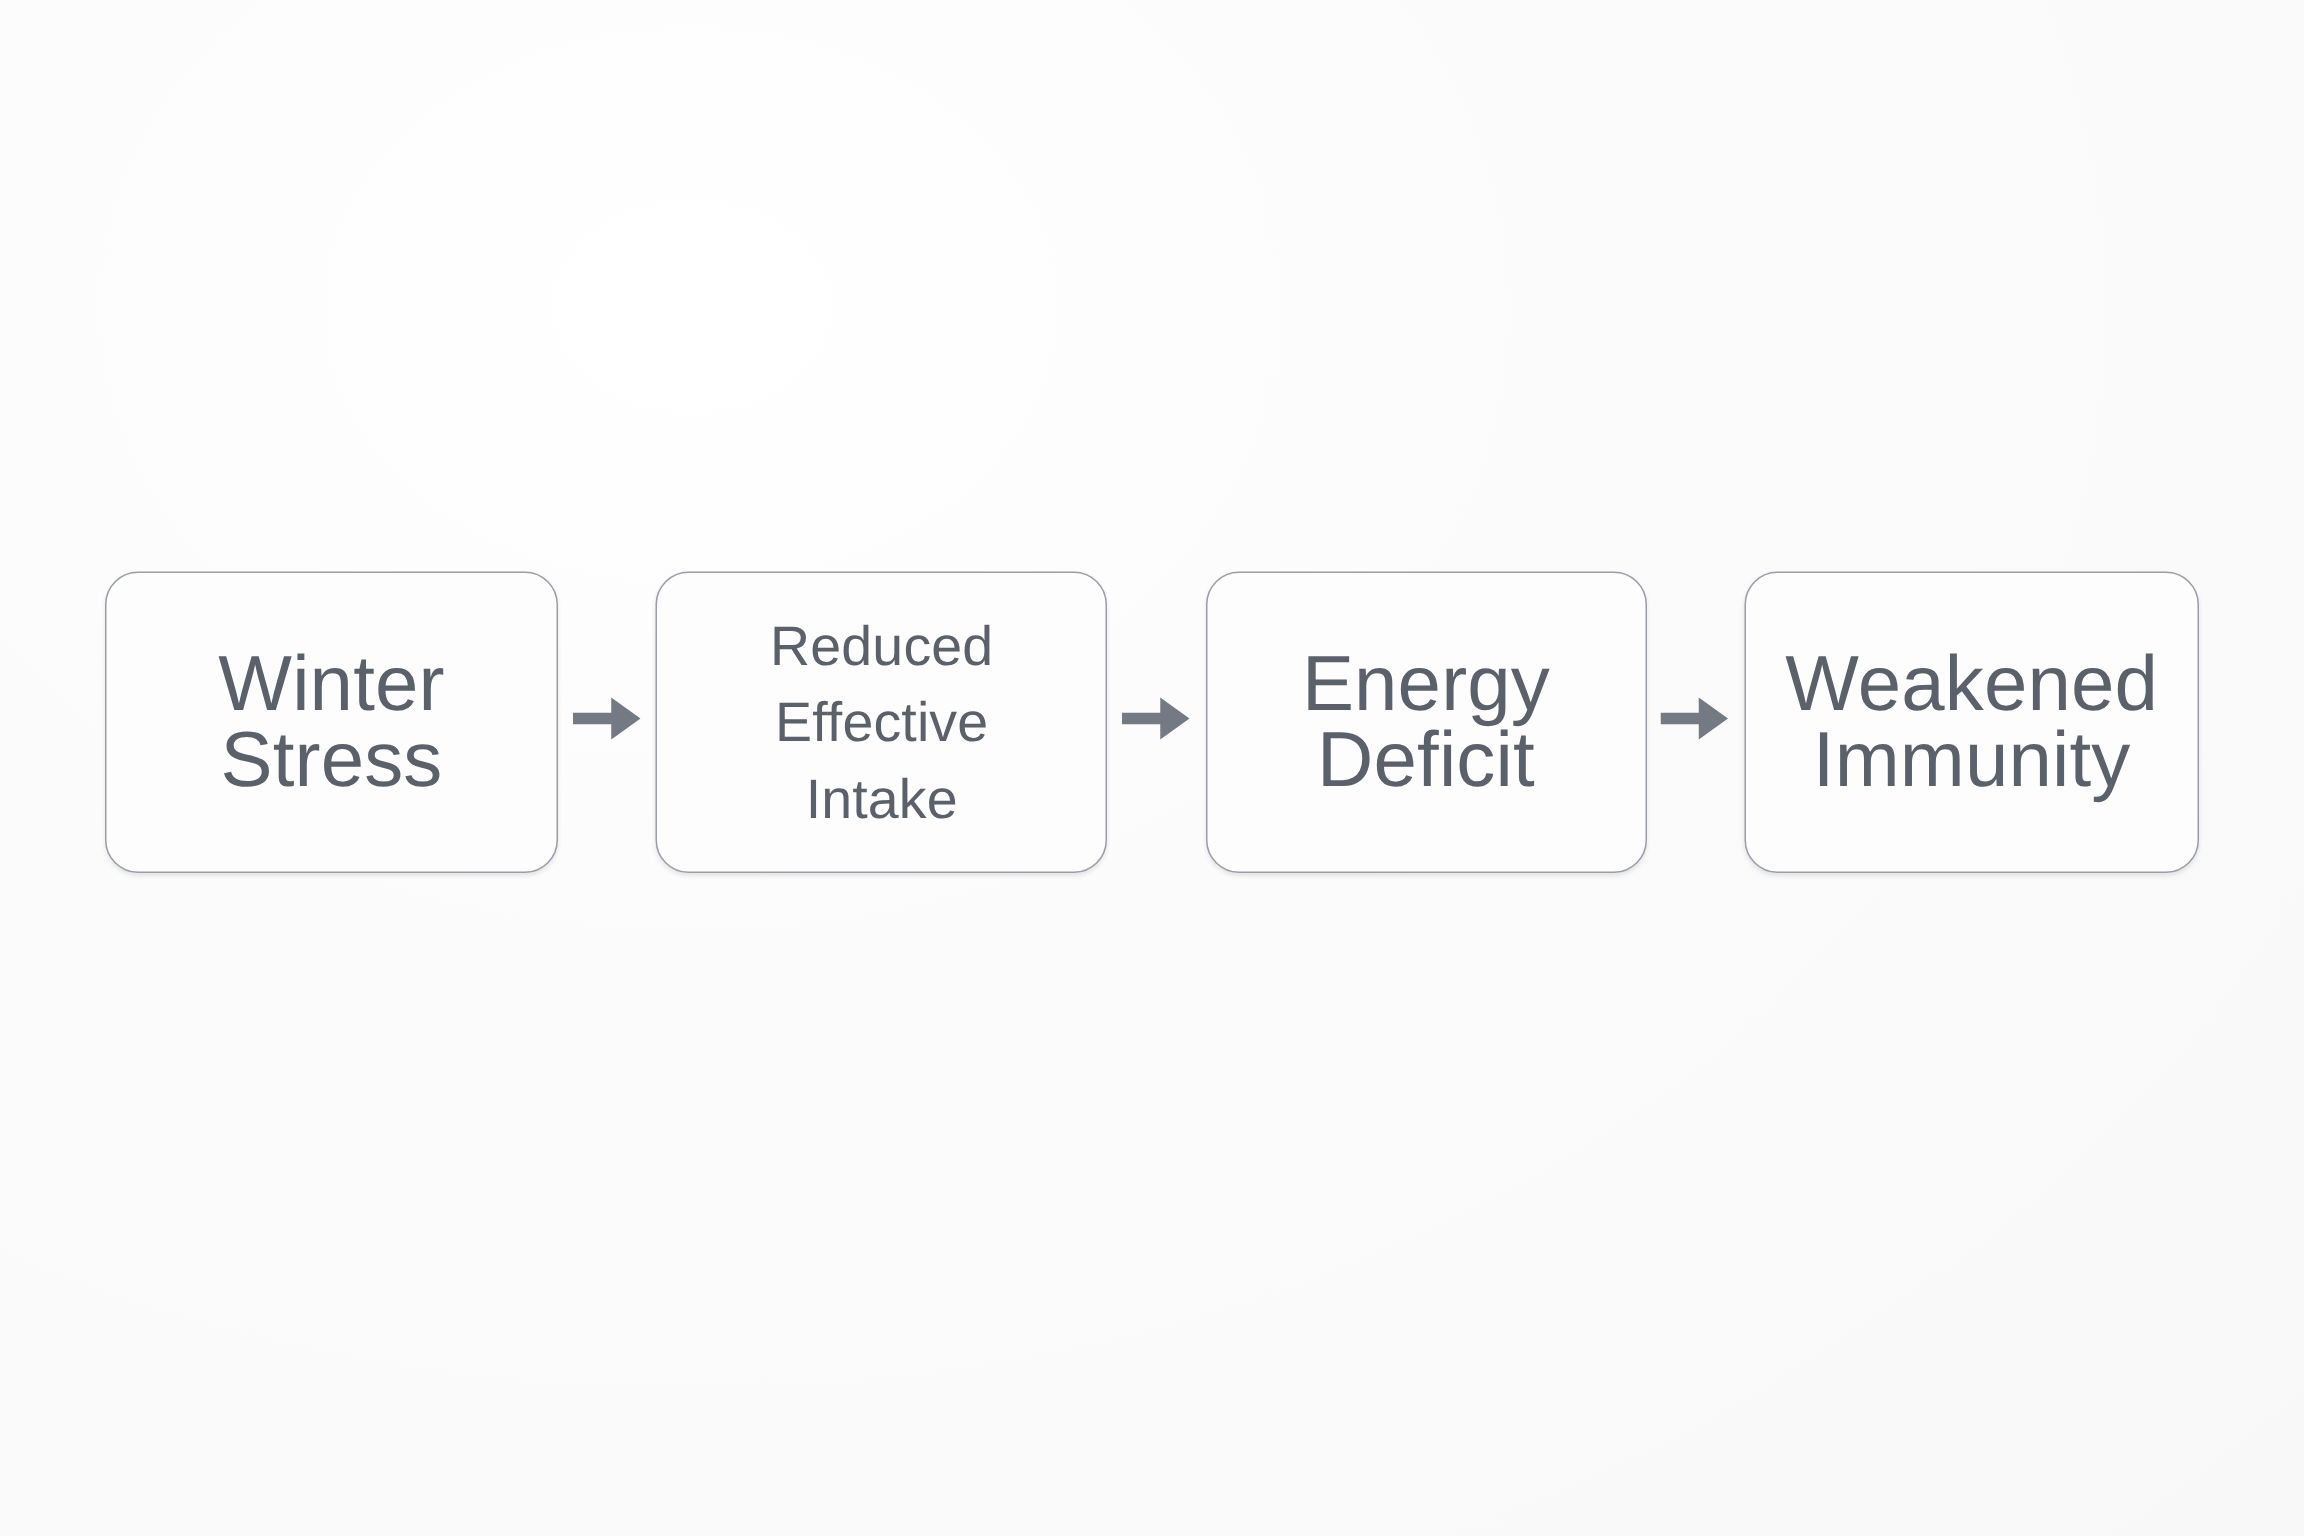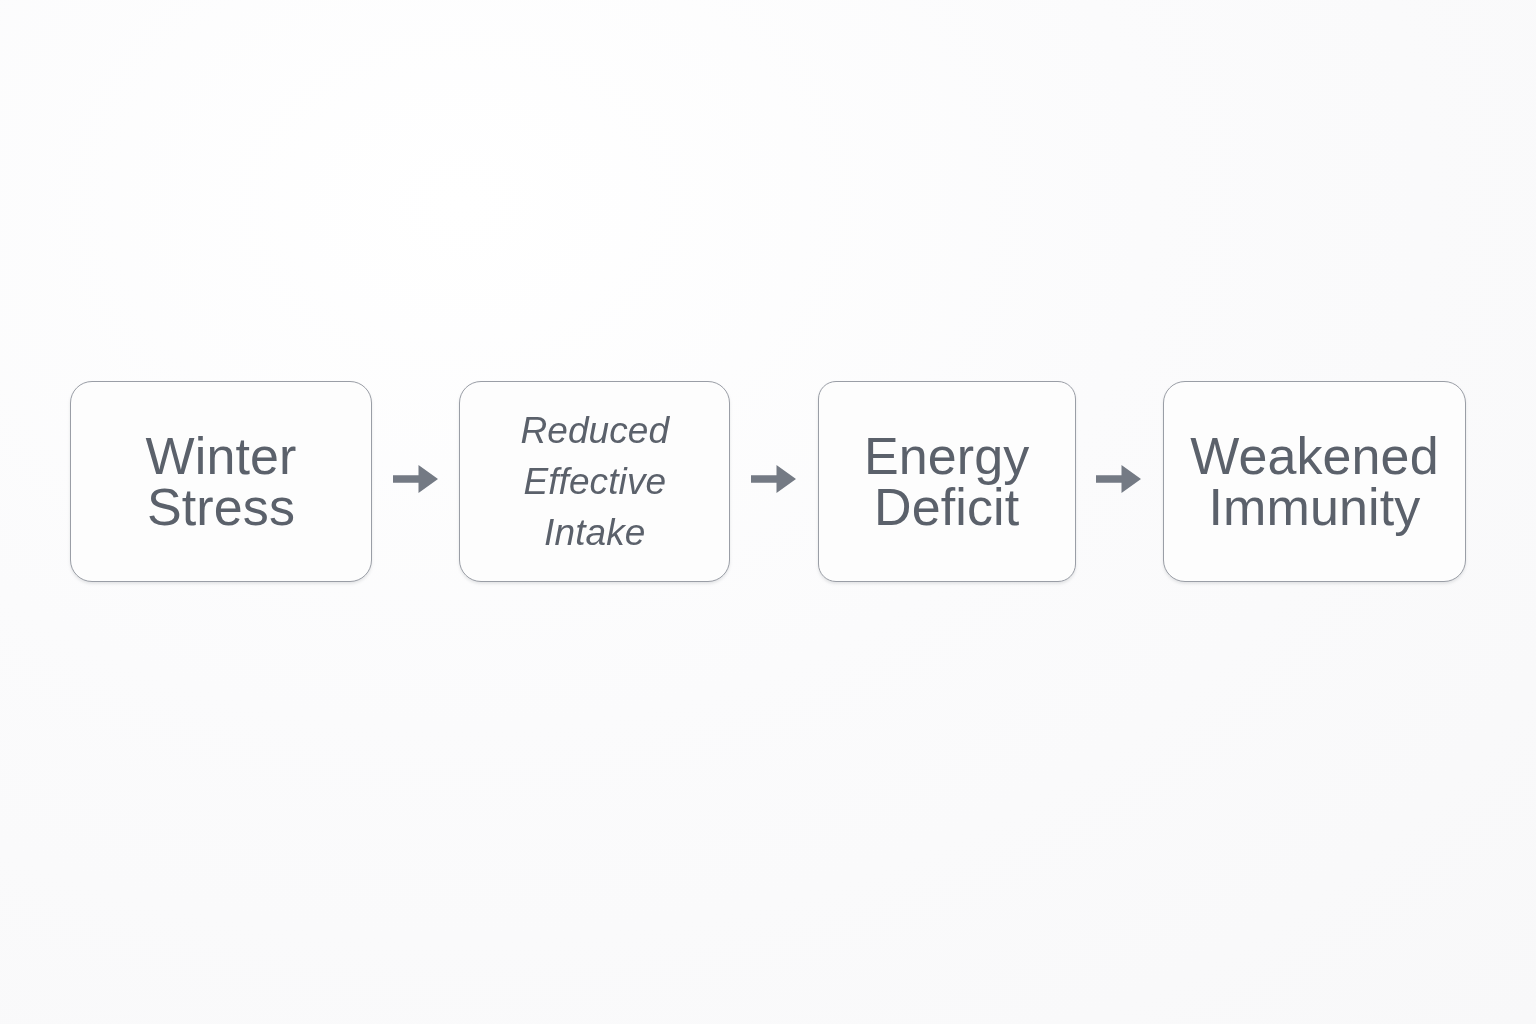--- a/index.html
+++ b/index.html
@@ -43,22 +43,22 @@
     border: 1.6px solid #9a9ea6;
     border-radius: 22px;
     display: flex;
     flex-direction: column;
     align-items: center;
     justify-content: center;
     box-shadow: 0 2px 3px rgba(120, 125, 135, 0.18);
   }
 
   .node-1 { width: 302px; }
-  .node-2 { width: 271px; font-style: italic; }
-  .node-3 { width: 258px; border-radius: 18px; }
+  .node-2 { width: 301px; }
+  .node-3 { width: 294px; }
   .node-4 { width: 303px; }
 
   .node-label {
     color: #5b616b;
     font-family: "Liberation Sans", sans-serif;
     font-size: 52px;
     font-weight: 400;
     line-height: 51px;
     text-align: center;
     letter-spacing: 0.1px;

